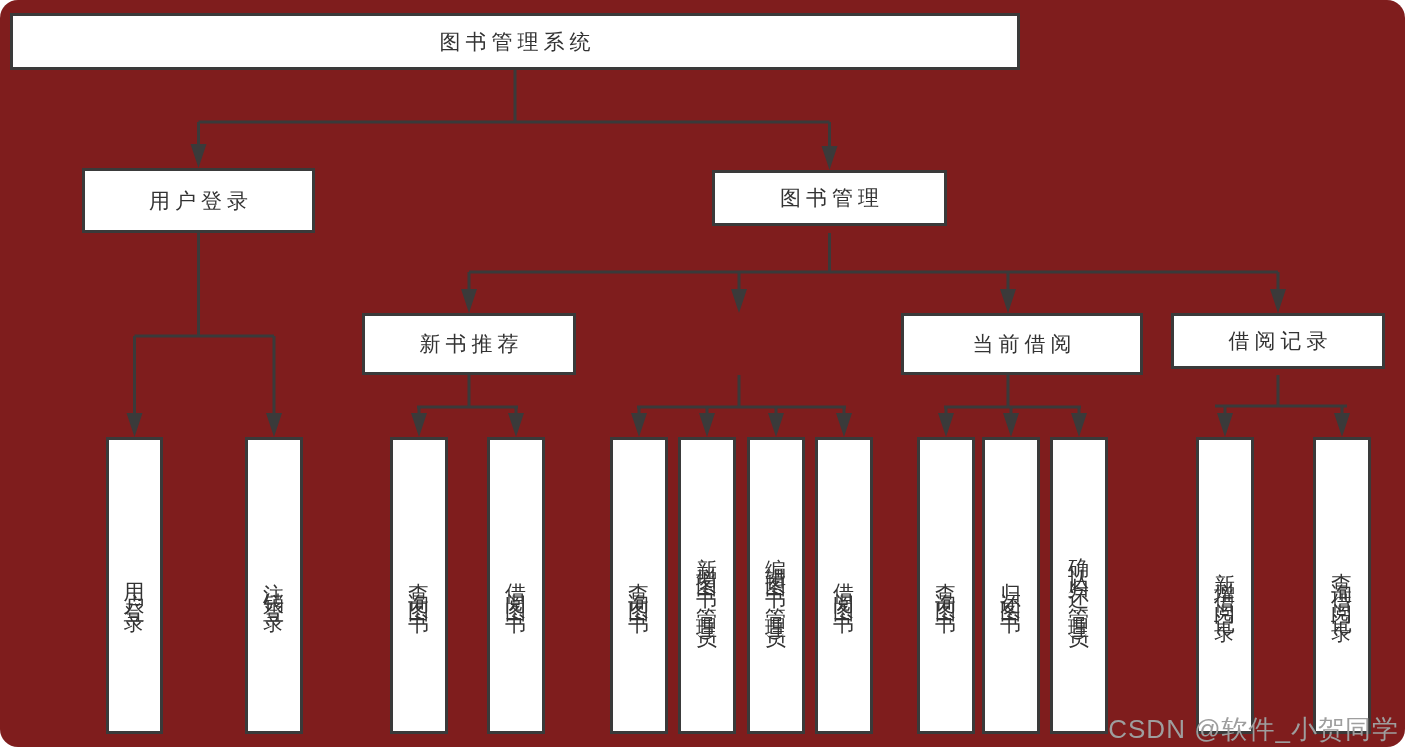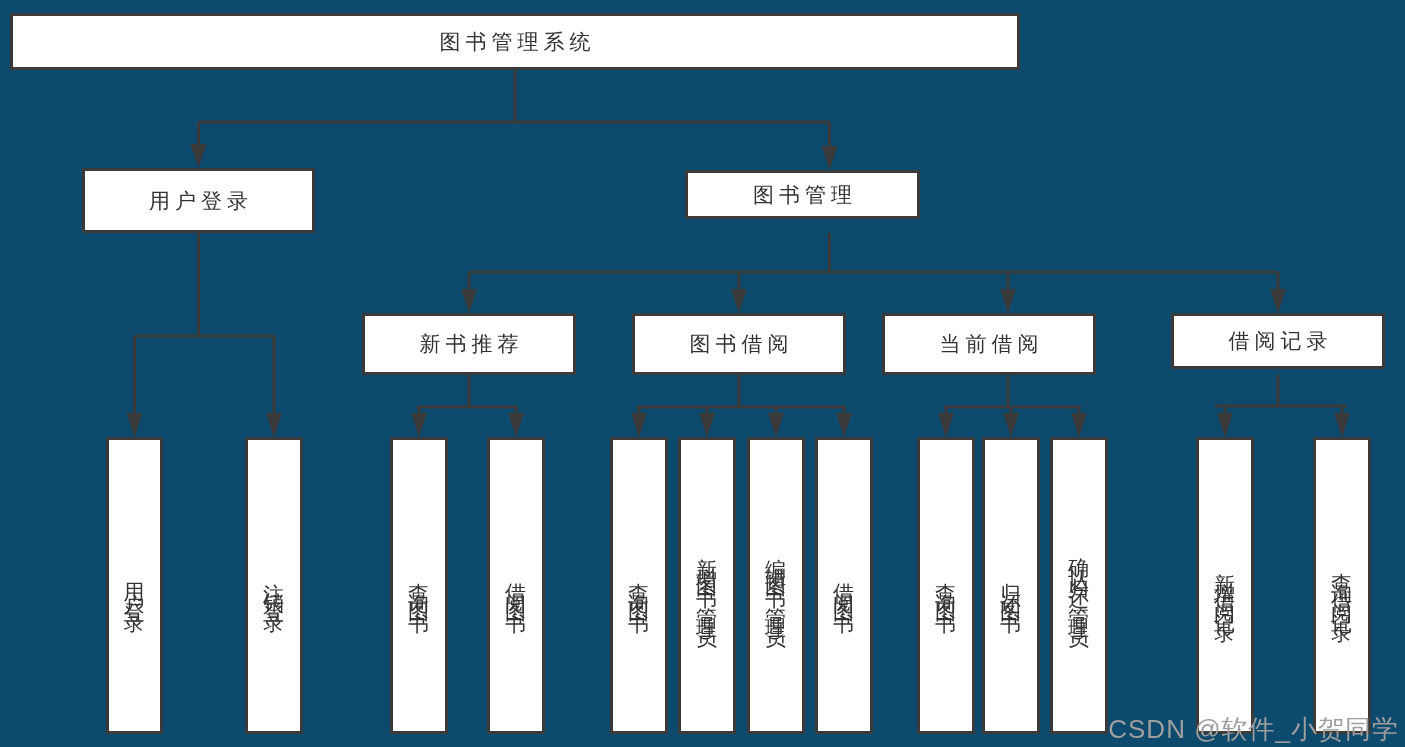--- a/index.html
+++ b/index.html
@@ -1,22 +1,23 @@
 <!DOCTYPE html>
 <html><head>
 <meta charset="utf-8">
 <style>
   html, body { margin: 0; padding: 0; background: #ffffff; }
   .canvas {
     position: relative;
     width: 1405px;
     height: 747px;
-    background: #0c4a6e;
+    background: #7f1d1d;
     overflow: hidden;
     font-family: "Liberation Sans", "DejaVu Sans", sans-serif;
+    border-radius: 18px;
   }
   .wires {
     position: absolute;
     left: 0; top: 0;
     z-index: 0;
   }
   .node {
     position: absolute;
     box-sizing: border-box;
     background: #ffffff;
@@ -98,31 +99,28 @@
     </g>
   </svg>
 
   <div class="node" style="left:10px; top:13px; width:1010px; height:57px">
     <span class="hlabel">图书管理系统</span>
   </div>
 
   <div class="node" style="left:82px; top:168px; width:233px; height:65px">
     <span class="hlabel">用户登录</span>
   </div>
-  <div class="node" style="left:685px; top:170px; width:235px; height:49px">
+  <div class="node" style="left:712px; top:170px; width:235px; height:56px">
     <span class="hlabel">图书管理</span>
   </div>
 
   <div class="node" style="left:362px; top:313px; width:214px; height:62px">
     <span class="hlabel">新书推荐</span>
   </div>
-  <div class="node" style="left:632px; top:313px; width:214px; height:62px">
-    <span class="hlabel">图书借阅</span>
-  </div>
-  <div class="node" style="left:882px; top:313px; width:214px; height:62px">
+  <div class="node" style="left:901px; top:313px; width:242px; height:62px">
     <span class="hlabel">当前借阅</span>
   </div>
   <div class="node" style="left:1171px; top:313px; width:214px; height:56px">
     <span class="hlabel">借阅记录</span>
   </div>
 
   <div class="node" style="left:106px; top:437px; width:57px; height:297px">
     <span class="vlabel">用户登录</span>
   </div>
   <div class="node" style="left:245px; top:437px; width:58px; height:297px">

